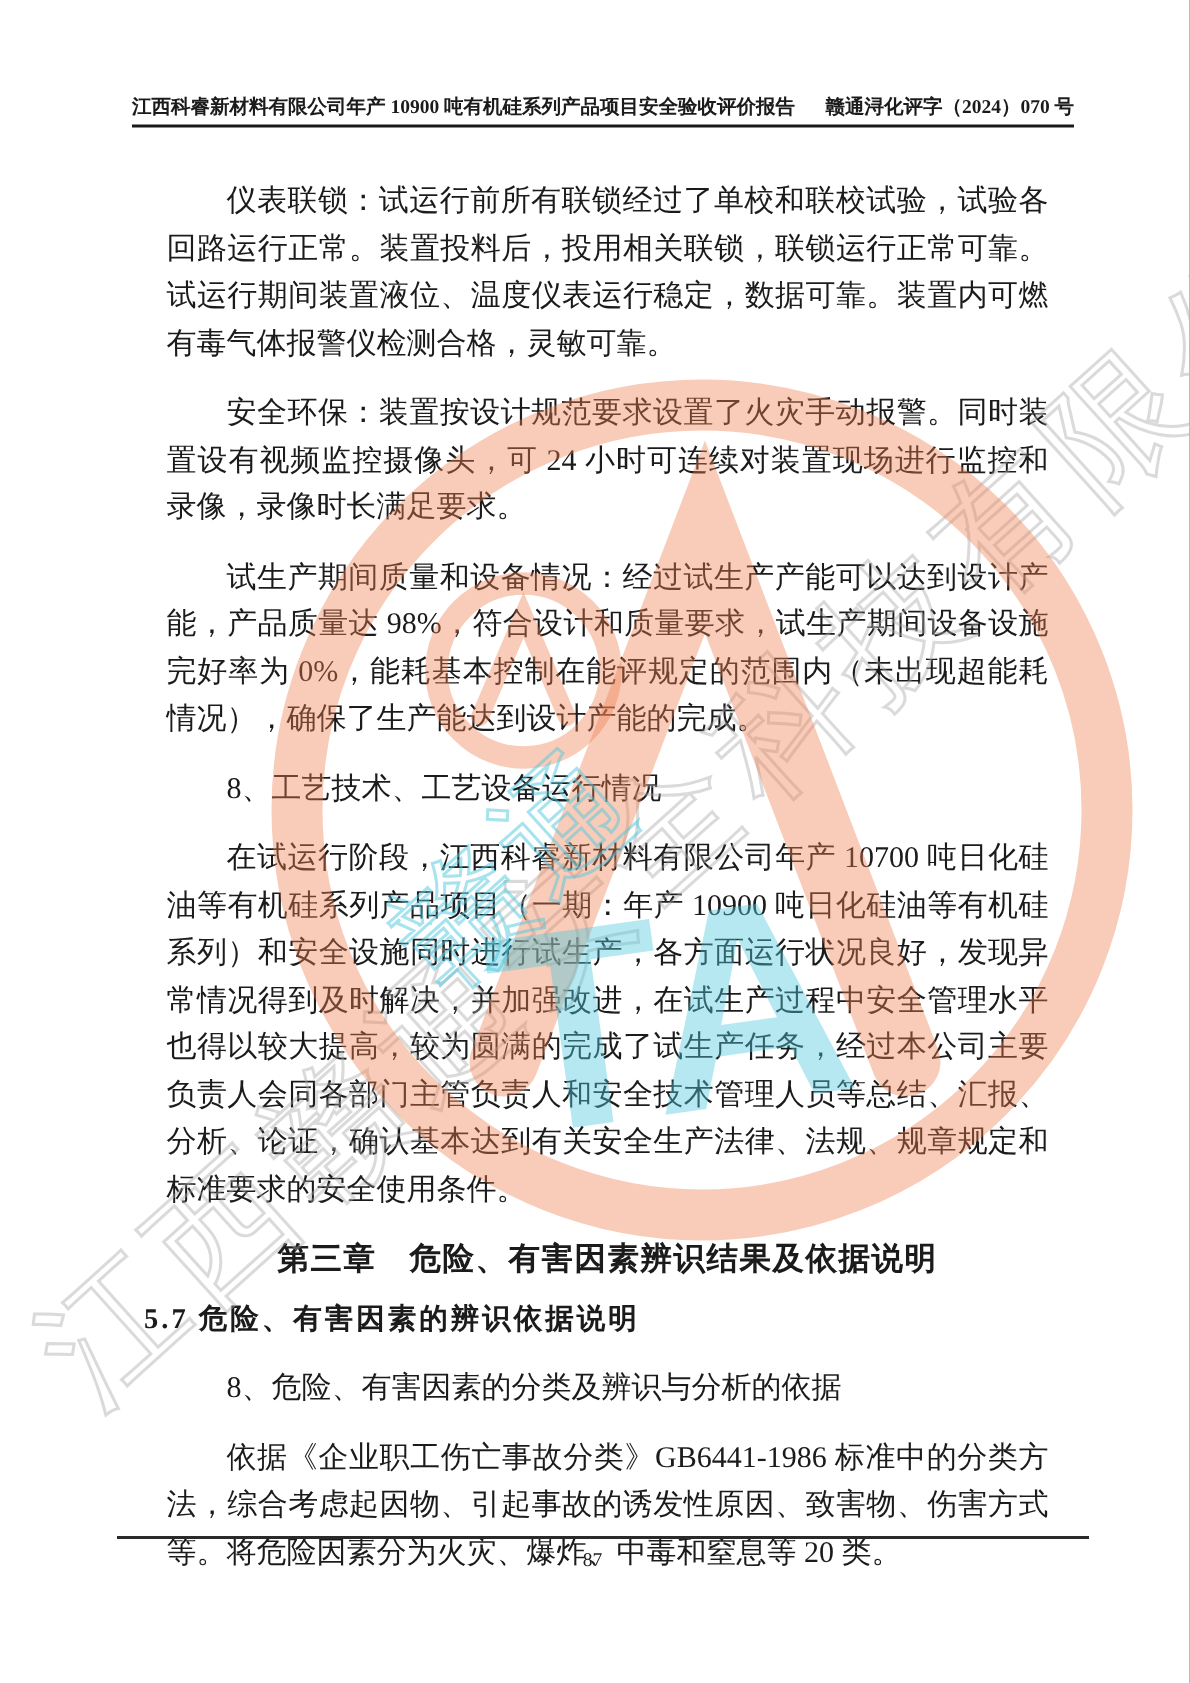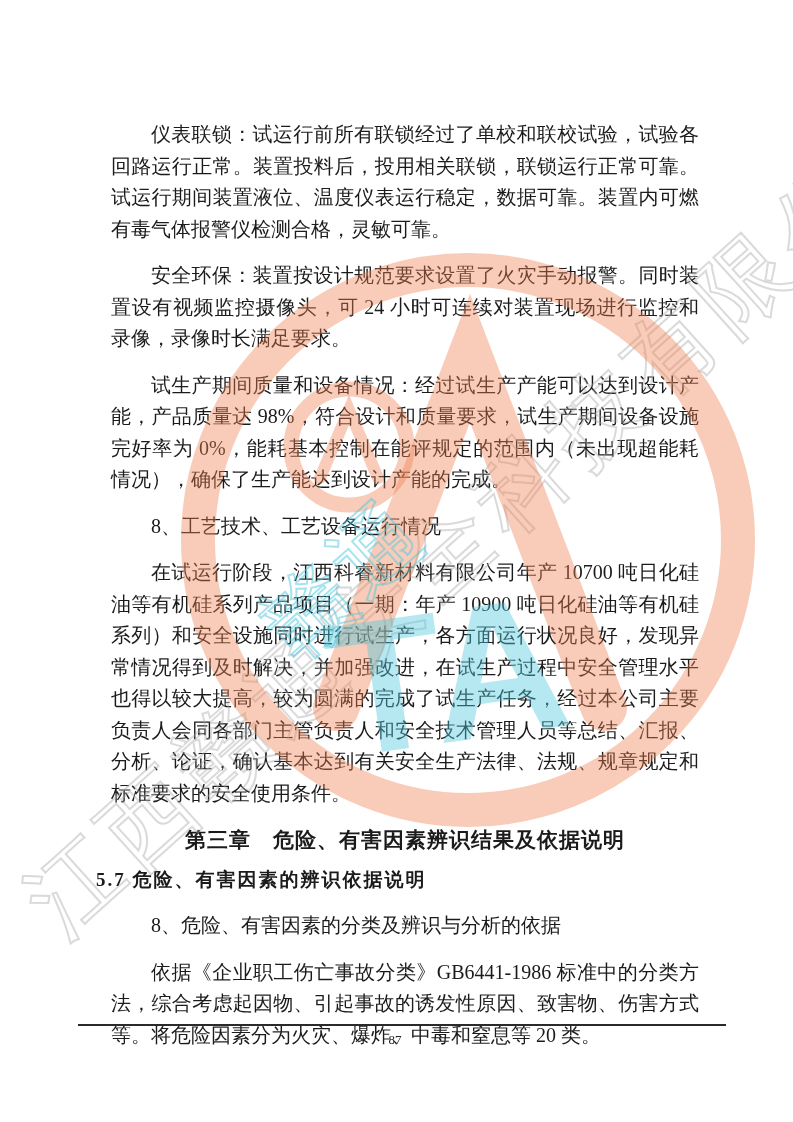--- a/index.html
+++ b/index.html
@@ -68,20 +68,24 @@
     <path d="M336 708 L470 358 L604 708" fill="none" stroke-width="46" stroke-linecap="round" opacity="0.40" stroke="#ee8050"></path>
 
     <circle cx="349" cy="447" r="58" fill="none" stroke-width="15" opacity="0.40" stroke="#ee8050"></circle>
     <path d="M320 478 L349 410 L378 478" fill="none" stroke-width="12" stroke-linecap="round" opacity="0.40" stroke="#ee8050"></path>
 
     <text class="wm-cyan" transform="translate(296,662) rotate(-42)" font-size="86" fill="none" stroke-width="2" stroke-opacity="0.5" stroke="#4fc8de">赣通</text>
 
     <text class="wm-letters" transform="translate(338,758) rotate(-8)" font-size="190" fill-opacity="0.42" fill="#4fc8de">TA</text>
   </svg>
 
+  <div class="doc-header">
+    <span>江西科睿新材料有限公司年产 10900 吨有机硅系列产品项目安全验收评价报告</span>
+    <span>赣通浔化评字（2024）070 号</span>
+  </div>
 
   <div class="doc-main">
     <p>仪表联锁：试运行前所有联锁经过了单校和联校试验，试验各回路运行正常。装置投料后，投用相关联锁，联锁运行正常可靠。试运行期间装置液位、温度仪表运行稳定，数据可靠。装置内可燃有毒气体报警仪检测合格，灵敏可靠。</p>
     <p>安全环保：装置按设计规范要求设置了火灾手动报警。同时装置设有视频监控摄像头，可 24 小时可连续对装置现场进行监控和录像，录像时长满足要求。</p>
     <p>试生产期间质量和设备情况：经过试生产产能可以达到设计产能，产品质量达 98%，符合设计和质量要求，试生产期间设备设施完好率为 0%，能耗基本控制在能评规定的范围内（未出现超能耗情况），确保了生产能达到设计产能的完成。</p>
     <p>8、工艺技术、工艺设备运行情况</p>
     <p>在试运行阶段，江西科睿新材料有限公司年产 10700 吨日化硅油等有机硅系列产品项目（一期：年产 10900 吨日化硅油等有机硅系列）和安全设施同时进行试生产，各方面运行状况良好，发现异常情况得到及时解决，并加强改进，在试生产过程中安全管理水平也得以较大提高，较为圆满的完成了试生产任务，经过本公司主要负责人会同各部门主管负责人和安全技术管理人员等总结、汇报、分析、论证，确认基本达到有关安全生产法律、法规、规章规定和标准要求的安全使用条件。</p>
 
     <p class="chapter-heading">第三章　危险、有害因素辨识结果及依据说明</p>
     <p class="section-heading">5.7 危险、有害因素的辨识依据说明</p>

